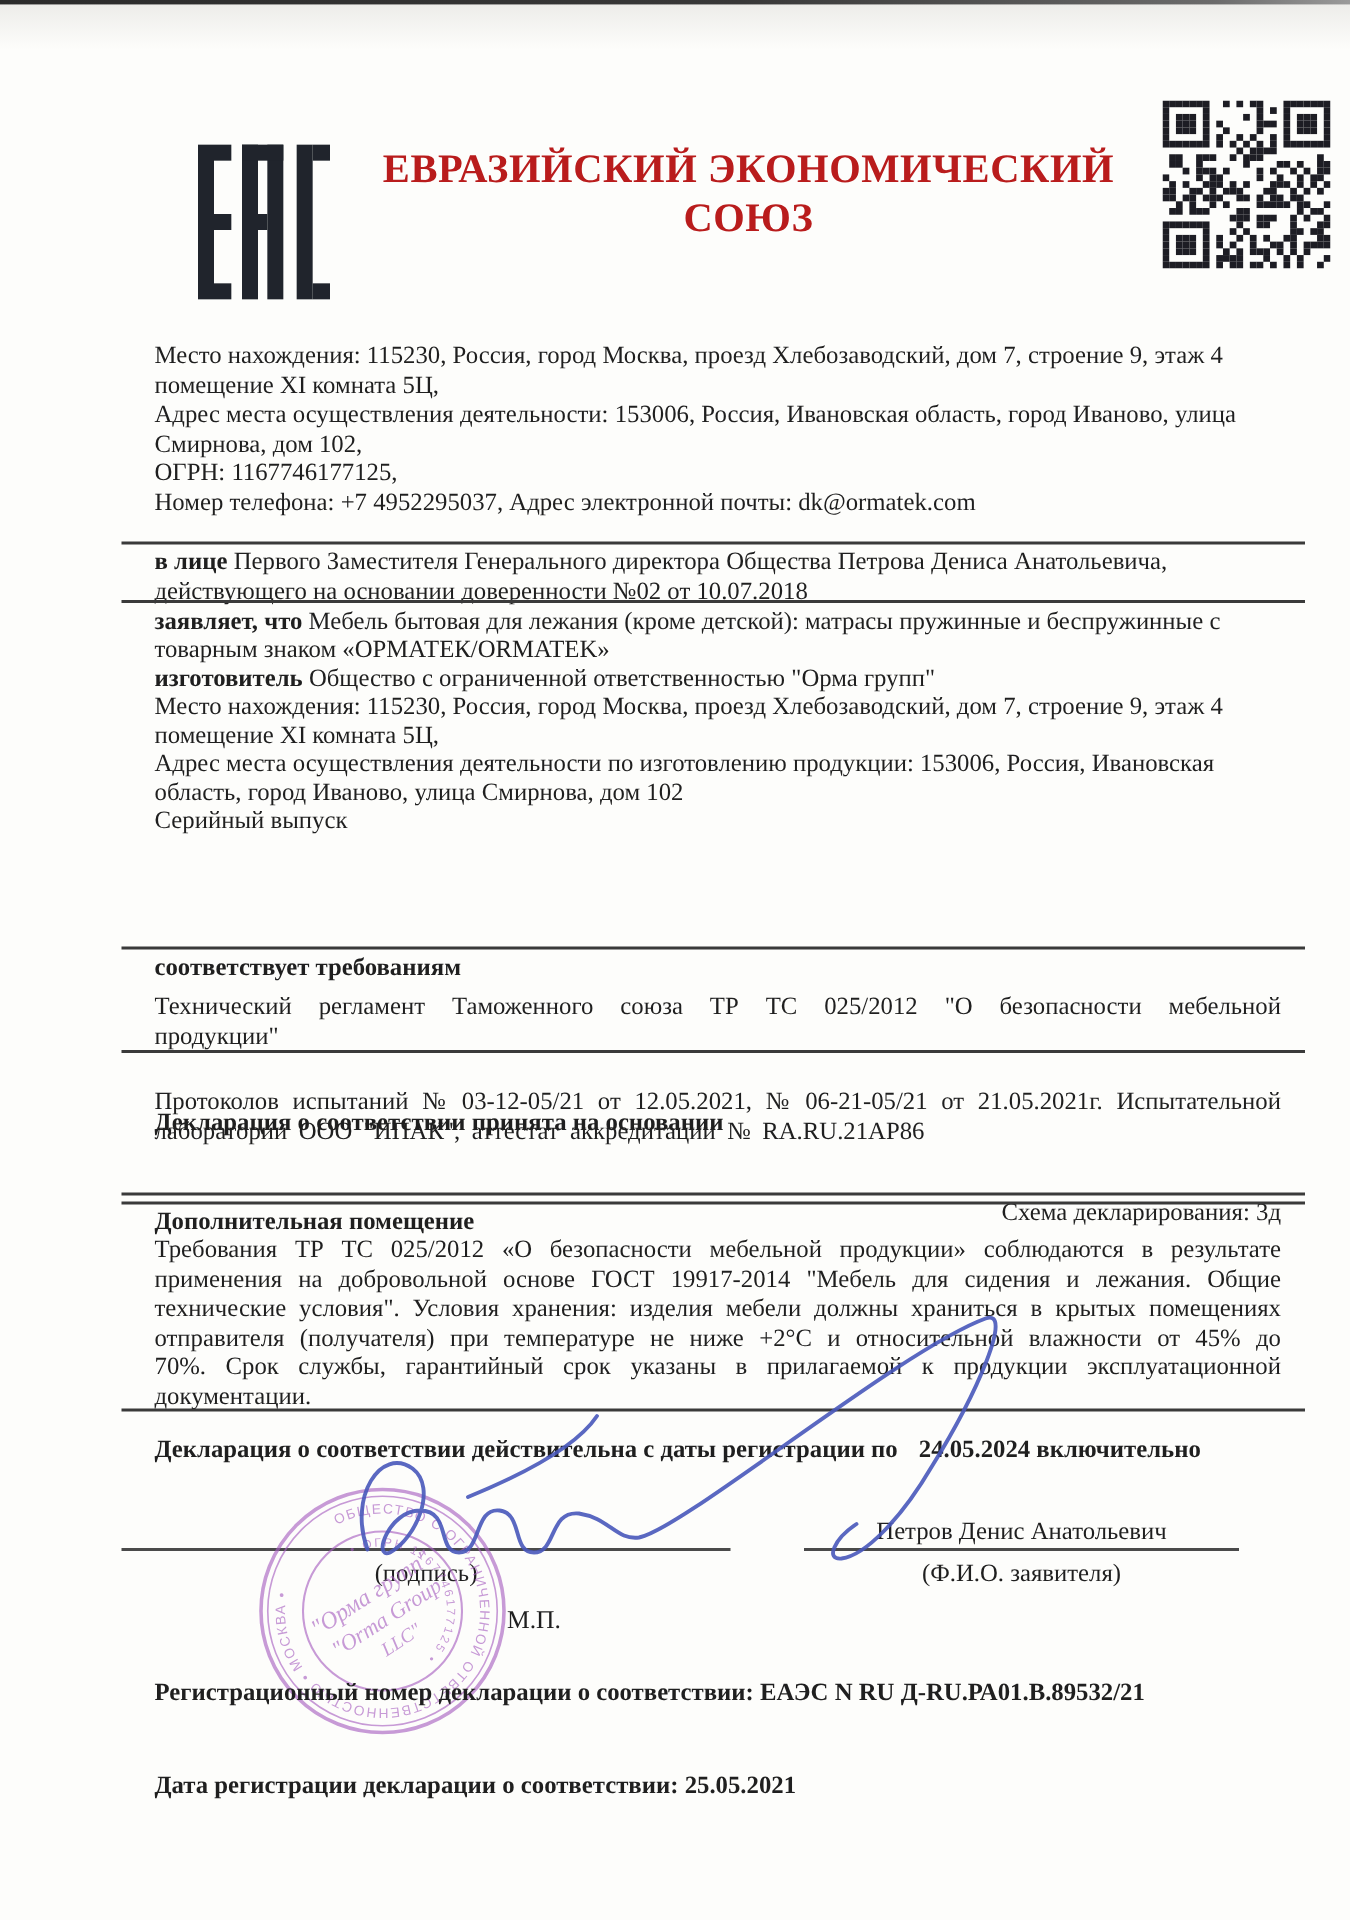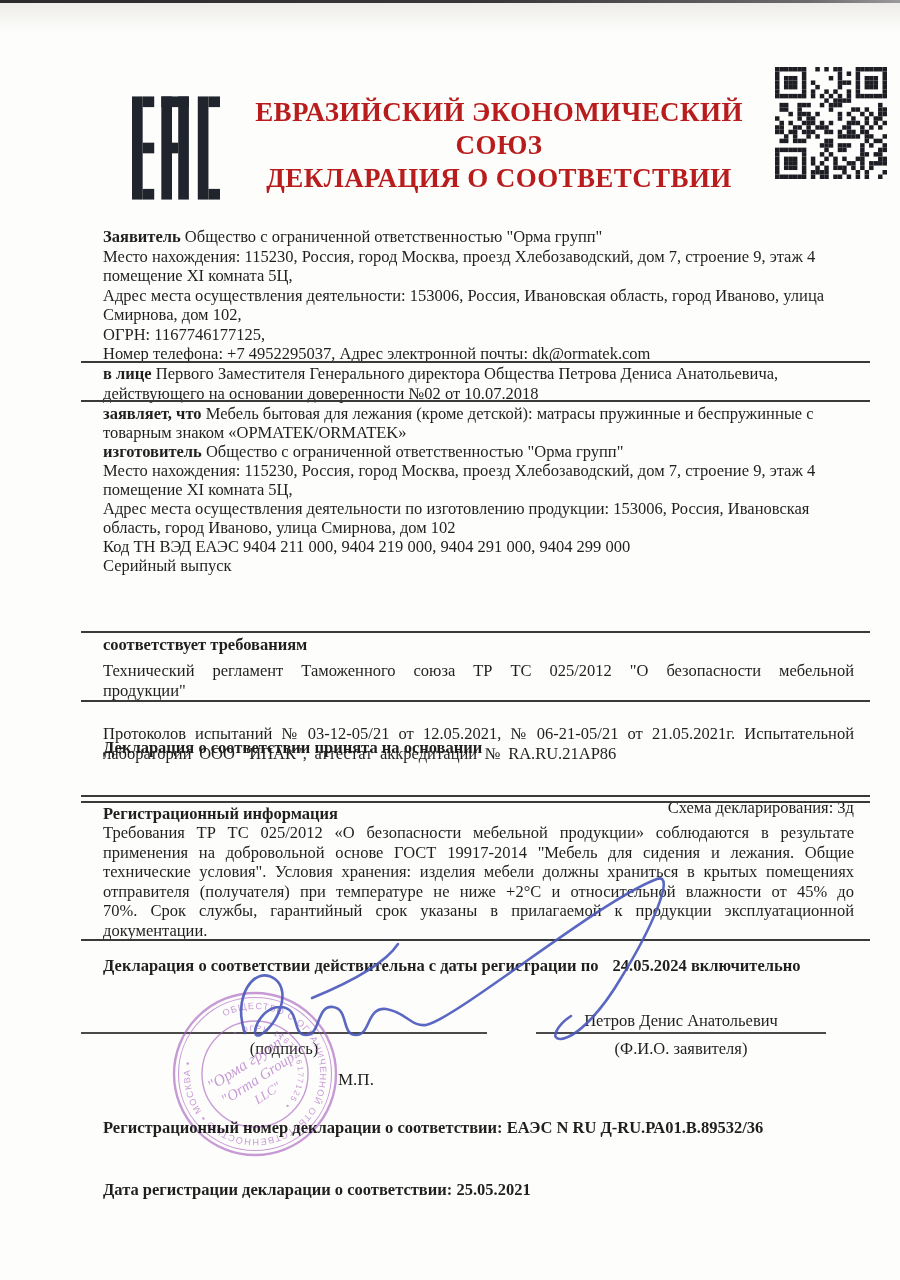--- a/index.html
+++ b/index.html
@@ -70,21 +70,20 @@
     <rect x="33" y="0" width="31" height="12"></rect>
     <rect x="45" y="52" width="7" height="12"></rect>
     <rect x="74" y="0" width="12" height="116"></rect>
     <rect x="86" y="0" width="13" height="12"></rect>
     <rect x="86" y="104" width="13" height="12"></rect>
   </svg>
 </div>
 
 <div class="doc-title">
   <div>ЕВРАЗИЙСКИЙ ЭКОНОМИЧЕСКИЙ СОЮЗ</div>
-  <div>ДЕКЛАРАЦИЯ О СООТВЕТСТВИИ</div>
 </div>
 
 <div class="qr" id="qr"><svg width="112" height="112" viewBox="0 0 112 112" xmlns="http://www.w3.org/2000/svg">
       <g fill="#1d1d24">
         <rect x="0.00" y="0.00" width="4.48" height="4.48"></rect>
         <rect x="4.48" y="0.00" width="4.48" height="4.48"></rect>
         <rect x="8.96" y="0.00" width="4.48" height="4.48"></rect>
         <rect x="13.44" y="0.00" width="4.48" height="4.48"></rect>
         <rect x="17.92" y="0.00" width="4.48" height="4.48"></rect>
         <rect x="22.40" y="0.00" width="4.48" height="4.48"></rect>
@@ -371,59 +370,57 @@
         <rect x="58.24" y="107.52" width="4.48" height="4.48"></rect>
         <rect x="62.72" y="107.52" width="4.48" height="4.48"></rect>
         <rect x="71.68" y="107.52" width="4.48" height="4.48"></rect>
         <rect x="80.64" y="107.52" width="4.48" height="4.48"></rect>
         <rect x="89.60" y="107.52" width="4.48" height="4.48"></rect>
         <rect x="103.04" y="107.52" width="4.48" height="4.48"></rect>
       </g>
     </svg></div>
 
 <div class="blk" style="top:227px;">
-  <p><b class="lead">Заявитель</b><span> Общество с ограниченной ответственностью "Орма групп"</span></p>
   <p>Место нахождения: 115230, Россия, город Москва, проезд Хлебозаводский, дом 7, строение 9, этаж 4 помещение XI комната 5Ц,</p>
   <p>Адрес места осуществления деятельности: 153006, Россия, Ивановская область, город Иваново, улица Смирнова, дом 102,</p>
   <p>ОГРН: 1167746177125,</p>
   <p>Номер телефона: +7 4952295037, Адрес электронной почты: dk@ormatek.com</p>
 </div>
 
 <div class="rule" style="top:361px;"></div>
 
 <div class="blk" style="top:364px;">
   <p><b class="lead">в лице</b><span> Первого Заместителя Генерального директора Общества Петрова Дениса Анатольевича, действующего на основании доверенности №02 от 10.07.2018</span></p>
 </div>
 
 <div class="rule" style="top:400px;"></div>
 
 <div class="blk" style="top:404px;line-height:19px;">
   <p><b class="lead">заявляет, что</b><span> Мебель бытовая для лежания (кроме детской): матрасы пружинные и беспружинные с товарным знаком «ОРМАТЕК/ORMATEK»</span></p>
   <p><b class="lead">изготовитель</b><span> Общество с ограниченной ответственностью "Орма групп"</span></p>
   <p>Место нахождения: 115230, Россия, город Москва, проезд Хлебозаводский, дом 7, строение 9, этаж 4 помещение XI комната 5Ц,</p>
   <p>Адрес места осуществления деятельности по изготовлению продукции: 153006, Россия, Ивановская область, город Иваново, улица Смирнова, дом 102</p>
-  <p>Код ТН ВЭД ЕАЭС 9404 211 000, 9404 219 000, 9404 291 000, 9404 299 000</p>
   <p>Серийный выпуск</p>
 </div>
 
 <div class="rule" style="top:631px;"></div>
 
 <div class="blk heading" style="top:635px;">соответствует требованиям</div>
 <div class="blk just ws-wide" style="top:661px;">Технический регламент Таможенного союза ТР ТС 025/2012 "О безопасности мебельной продукции"</div>
 
 <div class="rule" style="top:700px;"></div>
 
 <div class="blk heading" style="top:704px;margin-top:34px;">Декларация о соответствии принята на основании</div>
 <div class="blk just ws-med" style="top:724px;">Протоколов испытаний № 03-12-05/21 от 12.05.2021, № 06-21-05/21 от 21.05.2021г. Испытательной лаборатории ООО "ИПАК", аттестат аккредитации № RA.RU.21АР86</div>
 <div class="blk" style="top:798px;text-align:right;">Схема декларирования: 3д</div>
 
 <div class="rule thin" style="top:795px;"></div>
 <div class="rule" style="top:801px;"></div>
 
-<div class="blk heading" style="top:804px;">Регистрационный информация</div>
+<div class="blk heading" style="top:804px;">Дополнительная помещение</div>
 <div class="blk just ws-med" style="top:823px;">Требования ТР ТС 025/2012 «О безопасности мебельной продукции» соблюдаются в результате применения на добровольной основе ГОСТ 19917-2014 "Мебель для сидения и лежания. Общие технические условия". Условия хранения: изделия мебели должны храниться в крытых помещениях отправителя (получателя) при температуре не ниже +2°С и относительной влажности от 45% до 70%. Срок службы, гарантийный срок указаны в прилагаемой к продукции эксплуатационной документации.</div>
 
 <div class="rule" style="top:939px;"></div>
 
 <div class="blk validity" style="top:956px;">
   <span>Декларация о соответствии действительна с даты регистрации по</span><span class="gap">24.05.2024 включительно</span>
 </div>
 
 <div class="sig-line left"></div>
 <div class="sig-line right"></div>
@@ -460,17 +457,17 @@
 <div class="signature-ink">
   <svg width="520" height="212" viewBox="0 0 520 212" xmlns="http://www.w3.org/2000/svg">
     <g fill="none" stroke="#4958bb" stroke-width="2.6" stroke-linecap="round">
       <path d="M218,78 C206,96 176,114 132,132"></path>
       <path d="M65,167 C52,132 74,98 95,113 C112,126 97,160 80,169 C68,174 79,141 100,141 C121,141 111,169 126,169 C141,169 136,139 153,141 C169,143 161,169 176,169 C191,169 186,141 206,143 C226,146 231,161 246,159 C276,153 420,34 477,13 C496,6 472,62 441,112 C421,146 397,171 381,173 C370,174 376,160 391,150"></path>
     </g>
   </svg>
 </div>
 
 <div class="regline" style="top:1118px;">
-  <span>Регистрационный номер декларации о соответствии:</span><span> ЕАЭС N RU Д-RU.РА01.В.89532/36</span>
+  <span>Регистрационный номер декларации о соответствии:</span><span> ЕАЭС N RU Д-RU.РА01.В.89532/21</span>
 </div>
 <div class="regline" style="top:1180px;">
   <span>Дата регистрации декларации о соответствии:</span><span> 25.05.2021</span>
 </div>
 
 </body></html>

